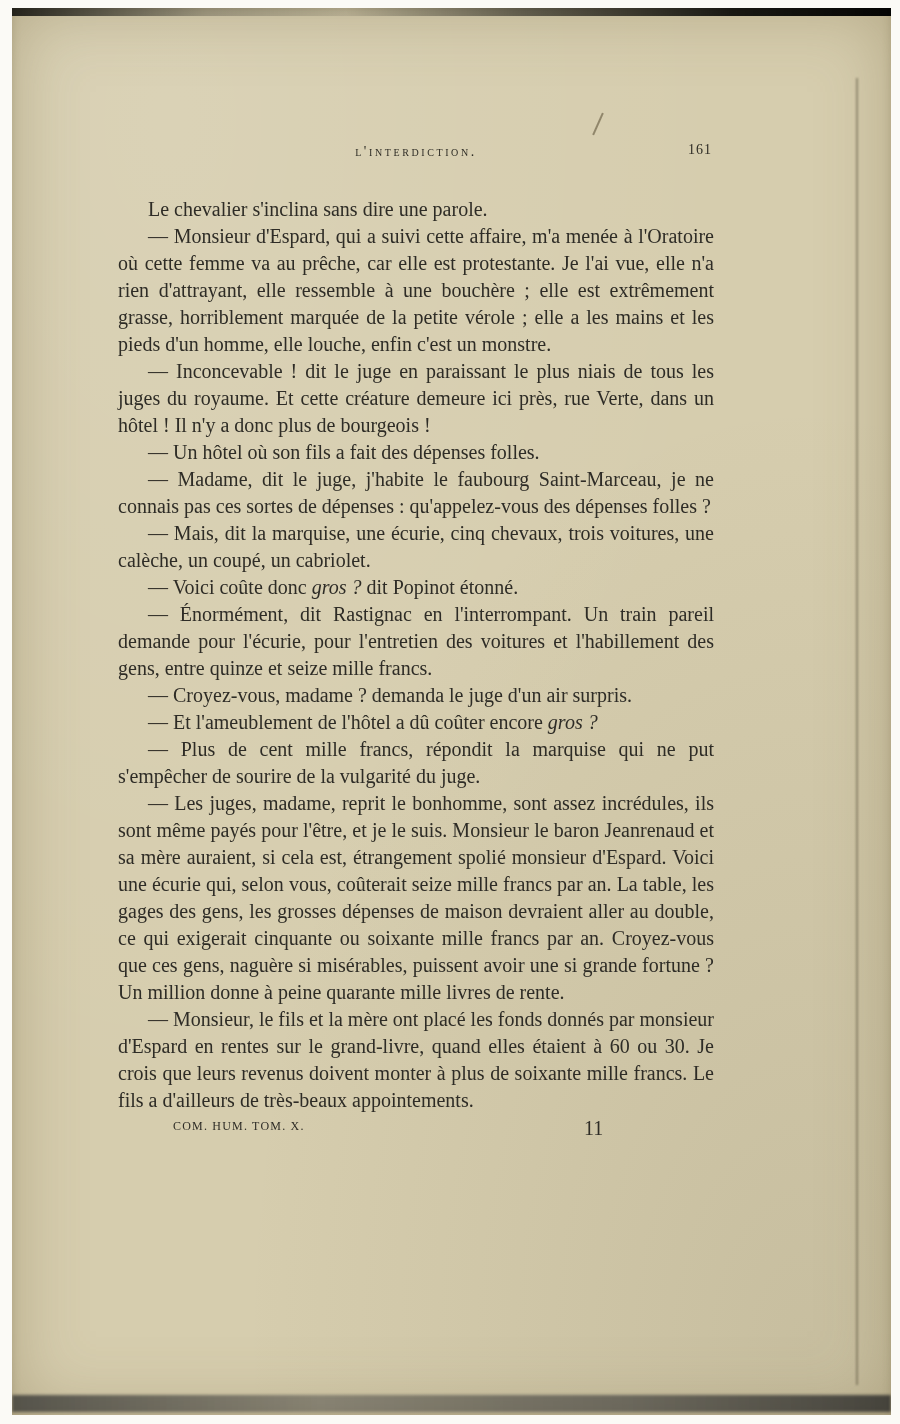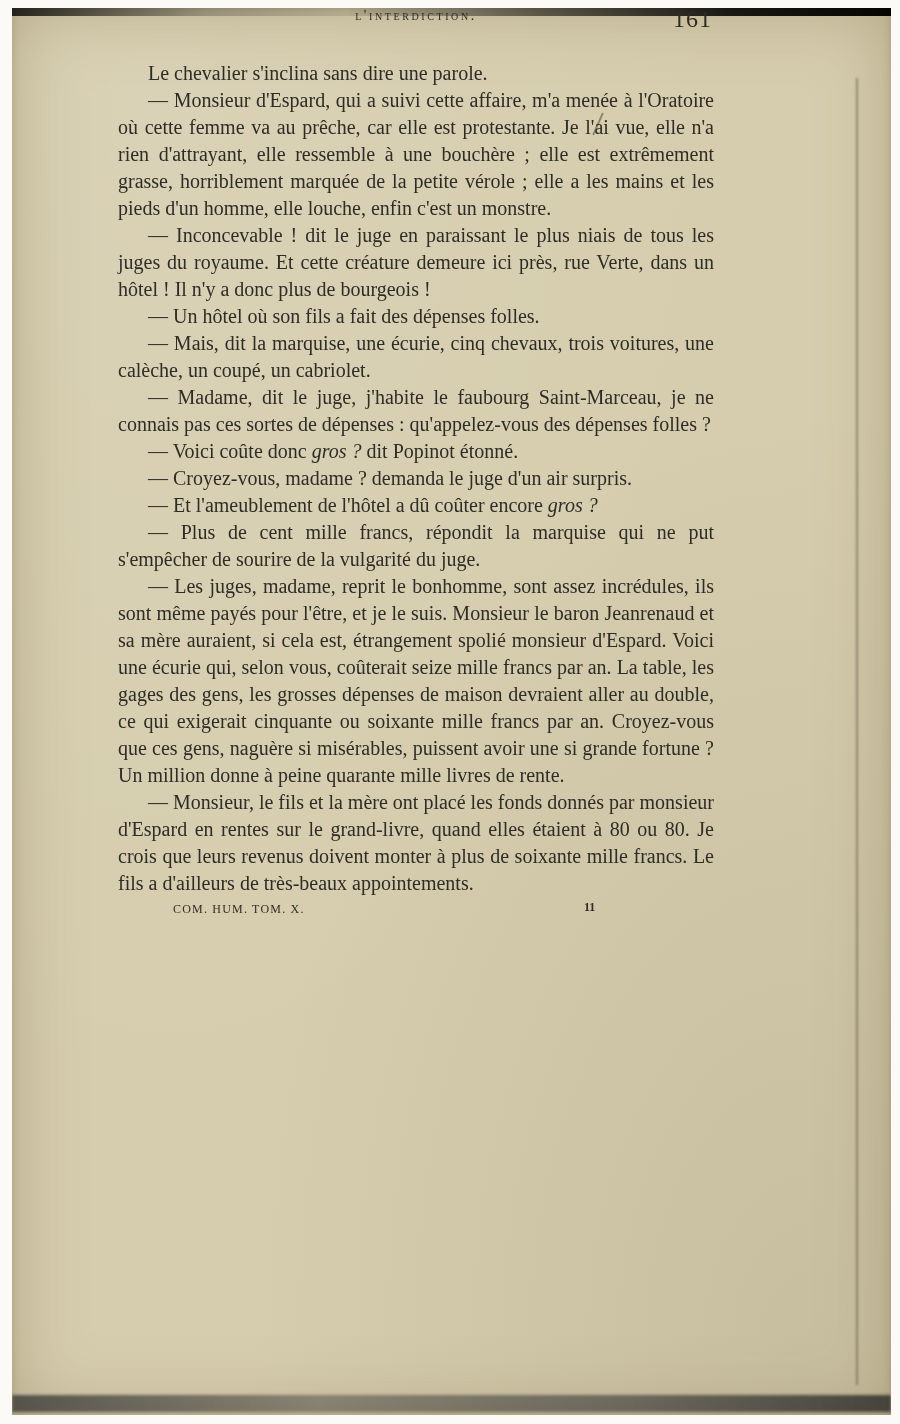--- a/index.html
+++ b/index.html
@@ -48,35 +48,36 @@
     filter: blur(0.7px);
   }
   .column {
     position: absolute;
     left: 106px;
     width: 596px;
     top: 0;
   }
   .page-header {
     position: relative;
+    margin-top: 136px;
     height: 24px;
     color: #2e2c25;
   }
   .running-title {
     display: block;
     text-align: center;
     font-size: 14px;
     letter-spacing: 2.6px;
     font-variant: small-caps;
     text-transform: lowercase;
   }
   .page-number {
     position: absolute;
     right: 2px; top: -2px;
-    font-size: 24px;
+    font-size: 14px;
     letter-spacing: 1px;
   }
   .page-body {
     margin-top: 28px;
     color: #2e2c26;
     font-size: 20px;
     line-height: 27px;
     text-align: justify;
   }
   .page-body p {
@@ -94,22 +95,22 @@
   }
   .footer-signature {
     position: absolute;
     left: 55px; top: 0;
     font-size: 12px;
     letter-spacing: 1.2px;
   }
   .footer-sheet {
     position: absolute;
     left: 466px; top: -2px;
-    font-size: 12px;
-    font-weight: bold;
+    font-size: 20px;
+    font-weight: normal;
   }
 </style>
 </head>
 <body>
 
 <div class="scan">
   <div class="edge-top"></div>
   <div class="edge-right-line"></div>
   <div class="scratch"></div>
 
@@ -117,28 +118,29 @@
     <div class="page-header">
       <span class="running-title">L'INTERDICTION.</span>
       <span class="page-number">161</span>
     </div>
 
     <div class="page-body">
         <p><span>Le chevalier s'inclina sans dire une parole.</span></p>
         <p><span>— Monsieur d'Espard, qui a suivi cette affaire, m'a menée à l'Oratoire où cette femme va au prêche, car elle est protestante. Je l'ai vue, elle n'a rien d'attrayant, elle ressemble à une bouchère ; elle est extrêmement grasse, horriblement marquée de la petite vérole ; elle a les mains et les pieds d'un homme, elle louche, enfin c'est un monstre.</span></p>
         <p><span>— Inconcevable ! dit le juge en paraissant le plus niais de tous les juges du royaume. Et cette créature demeure ici près, rue Verte, dans un hôtel ! Il n'y a donc plus de bourgeois !</span></p>
         <p><span>— Un hôtel où son fils a fait des dépenses folles.</span></p>
+        <p><span>— Madame, dit le juge, j'habite le faubourg Saint-Marceau, je ne connais pas ces sortes de dépenses : qu'appelez-vous des dépenses folles ?</span></p>
         <p><span>— Mais, dit la marquise, une écurie, cinq chevaux, trois voitures, une calèche, un coupé, un cabriolet.</span></p>
-        <p><span>— Madame, dit le juge, j'habite le faubourg Saint-Marceau, je ne connais pas ces sortes de dépenses : qu'appelez-vous des dépenses folles ?</span></p>
         <p><span>— Voici coûte donc </span><em>gros ?</em><span> dit Popinot étonné.</span></p>
+        <p><span>— Énormément, dit Rastignac en l'interrompant. Un train pareil demande pour l'écurie, pour l'entretien des voitures et l'habillement des gens, entre quinze et seize mille francs.</span></p>
         <p><span>— Croyez-vous, madame ? demanda le juge d'un air surpris.</span></p>
         <p><span>— Et l'ameublement de l'hôtel a dû coûter encore </span><em>gros ?</em></p>
         <p><span>— Plus de cent mille francs, répondit la marquise qui ne put s'empêcher de sourire de la vulgarité du juge.</span></p>
         <p><span>— Les juges, madame, reprit le bonhomme, sont assez incrédules, ils sont même payés pour l'être, et je le suis. Monsieur le baron Jeanrenaud et sa mère auraient, si cela est, étrangement spolié monsieur d'Espard. Voici une écurie qui, selon vous, coûterait seize mille francs par an. La table, les gages des gens, les grosses dépenses de maison devraient aller au double, ce qui exigerait cinquante ou soixante mille francs par an. Croyez-vous que ces gens, naguère si misérables, puissent avoir une si grande fortune ? Un million donne à peine quarante mille livres de rente.</span></p>
-        <p><span>— Monsieur, le fils et la mère ont placé les fonds donnés par monsieur d'Espard en rentes sur le grand-livre, quand elles étaient à 80 ou 80. Je crois que leurs revenus doivent monter à plus de soixante mille francs. Le fils a d'ailleurs de très-beaux appointements.</span></p>
+        <p><span>— Monsieur, le fils et la mère ont placé les fonds donnés par monsieur d'Espard en rentes sur le grand-livre, quand elles étaient à 60 ou 30. Je crois que leurs revenus doivent monter à plus de soixante mille francs. Le fils a d'ailleurs de très-beaux appointements.</span></p>
       </div>
 
     <div class="page-footer">
       <span class="footer-signature">COM. HUM. TOM. X.</span>
       <span class="footer-sheet">11</span>
     </div>
   </div>
 
   <div class="edge-bottom"></div>
 </div>

